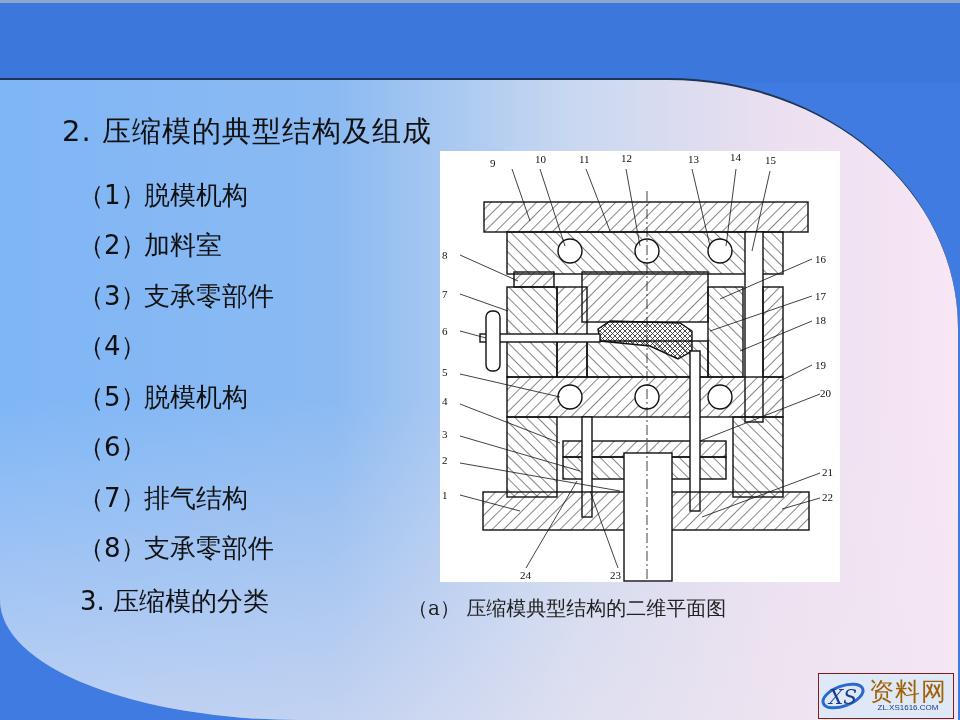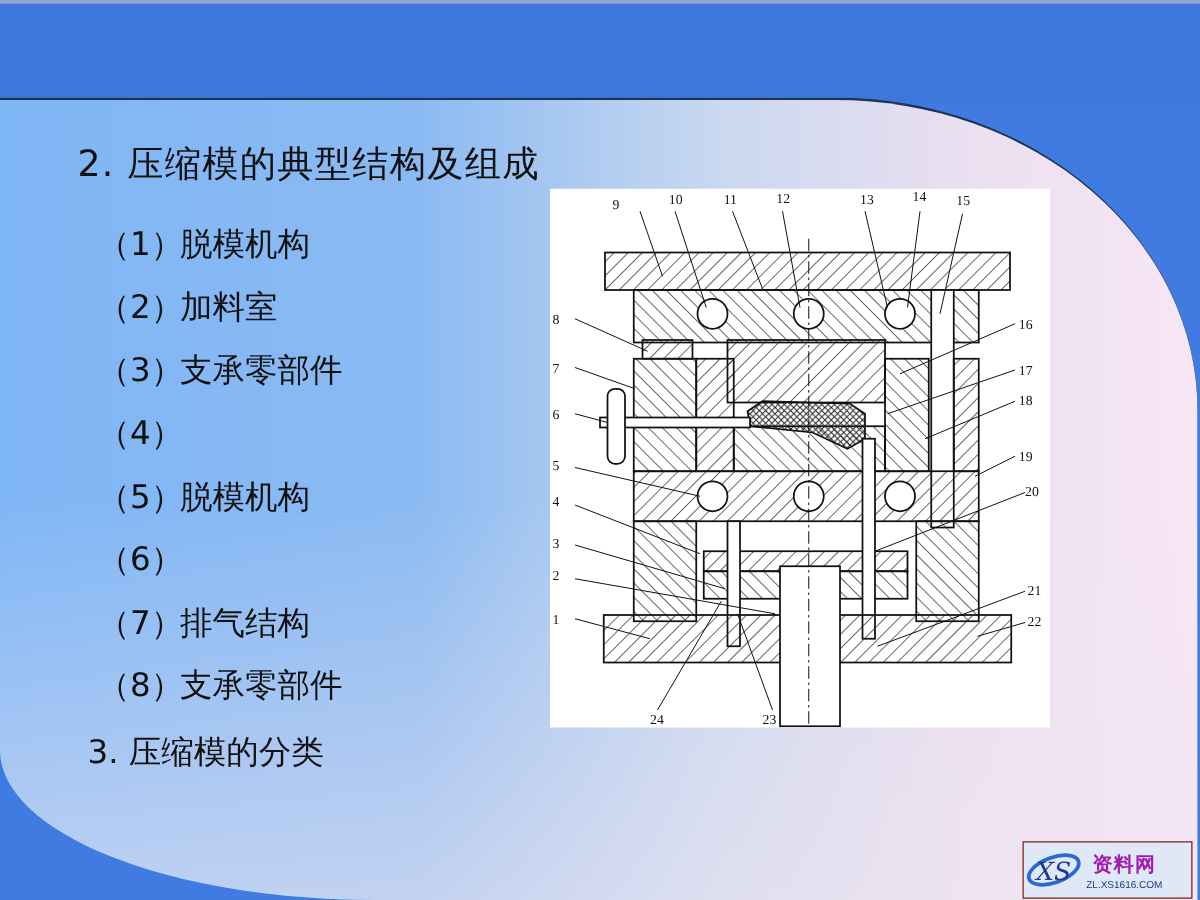--- a/index.html
+++ b/index.html
@@ -11,28 +11,28 @@
     border-top-right-radius: 290px 250px; border-bottom-left-radius: 300px 120px;
     border-top: 2px solid #1c3556; }
   .content::before { content:""; position:absolute; left:0; right:0; bottom:0; height:320px;
     background: linear-gradient(180deg, rgba(255,255,255,0) 0%, rgba(240,230,240,0.55) 100%); border-bottom-left-radius: 300px 120px; }
   .bottom-band { position: absolute; left: 0; top: 660px; width: 960px; height: 60px; background: #3f7be0; z-index: 0; }
   .content { z-index: 1; }
   .heading { position: absolute; left: 62px; top: 112px; font-size: 29px; color: #111; letter-spacing: 1px; z-index: 3; white-space: nowrap; }
   .list { position: absolute; left: 78px; top: 170px; z-index: 3; }
   .list-item { height: 50.5px; font-size: 26px; color: #111; white-space: nowrap; display: flex; align-items: center; }
   .list-item .num { display: inline-block; width: 66px; }
-  .heading3 { position: absolute; left: 70px; top: 584px; font-size: 26px; color: #111; z-index: 3; white-space: nowrap; }
+  .heading3 { position: absolute; left: 80px; top: 584px; font-size: 26px; color: #111; z-index: 3; white-space: nowrap; }
   .figure { position: absolute; left: 440px; top: 151px; width: 400px; height: 431px; background: #fff; z-index: 3; }
   .figure svg { width: 400px; height: 431px; display: block; }
   .caption { position: absolute; left: 408px; top: 595px; font-size: 20px; color: #222; z-index: 3; font-family: "DejaVu Serif", "Liberation Serif", serif; white-space: nowrap; }
   .logo { position: absolute; left: 818px; top: 673px; width: 134px; height: 44px; background: #dfe8f6; border: 1px solid #7f1d1d; z-index: 3; display:flex; align-items:center; }
   .logo-mark { width: 48px; height: 40px; position: relative; }
   .logo-text { display:flex; flex-direction:column; align-items:center; margin-left: 2px; }
-  .logo-cn { font-size: 16px; font-weight: bold; color: #a21caf; line-height: 22px; letter-spacing: 1px; }
+  .logo-cn { font-size: 25px; font-weight: normal; color: #a16207; line-height: 22px; letter-spacing: 1px; }
   .logo-url { font-size: 8px; color: #1a3a80; font-family: Liberation Sans, sans-serif; }
   .lbl { font-family: "Liberation Serif", "DejaVu Serif", serif; font-size: 11px; fill: #111; }
 </style>
 </head>
 <body>
 
 <div class="slide">
   <div class="top-band"></div>
   <div class="bottom-band"></div>
   <div class="content"></div>
@@ -183,20 +183,21 @@
         <text x="375" y="218" class="lbl">19</text>
         <text x="380" y="246" class="lbl">20</text>
         <text x="382" y="325" class="lbl">21</text>
         <text x="382" y="350" class="lbl">22</text>
         <text x="170" y="428" class="lbl">23</text>
         <text x="80" y="428" class="lbl">24</text>
       </g>
     </svg>
   </div>
 
+  <div class="caption">（a）  压缩模典型结构的二维平面图</div>
 
   <div class="logo">
     <div class="logo-mark">
       <svg width="48" height="40" viewBox="0 0 48 40">
         <ellipse cx="24" cy="20" rx="21" ry="10" fill="none" stroke="#2a6ad0" stroke-width="3" transform="rotate(-20 24 20)"></ellipse>
         <text x="10" y="28" font-size="20" font-style="italic" fill="#1a3a90" font-family="DejaVu Serif, serif">XS</text>
       </svg>
     </div>
     <div class="logo-text">
       <span class="logo-cn">资料网</span>

